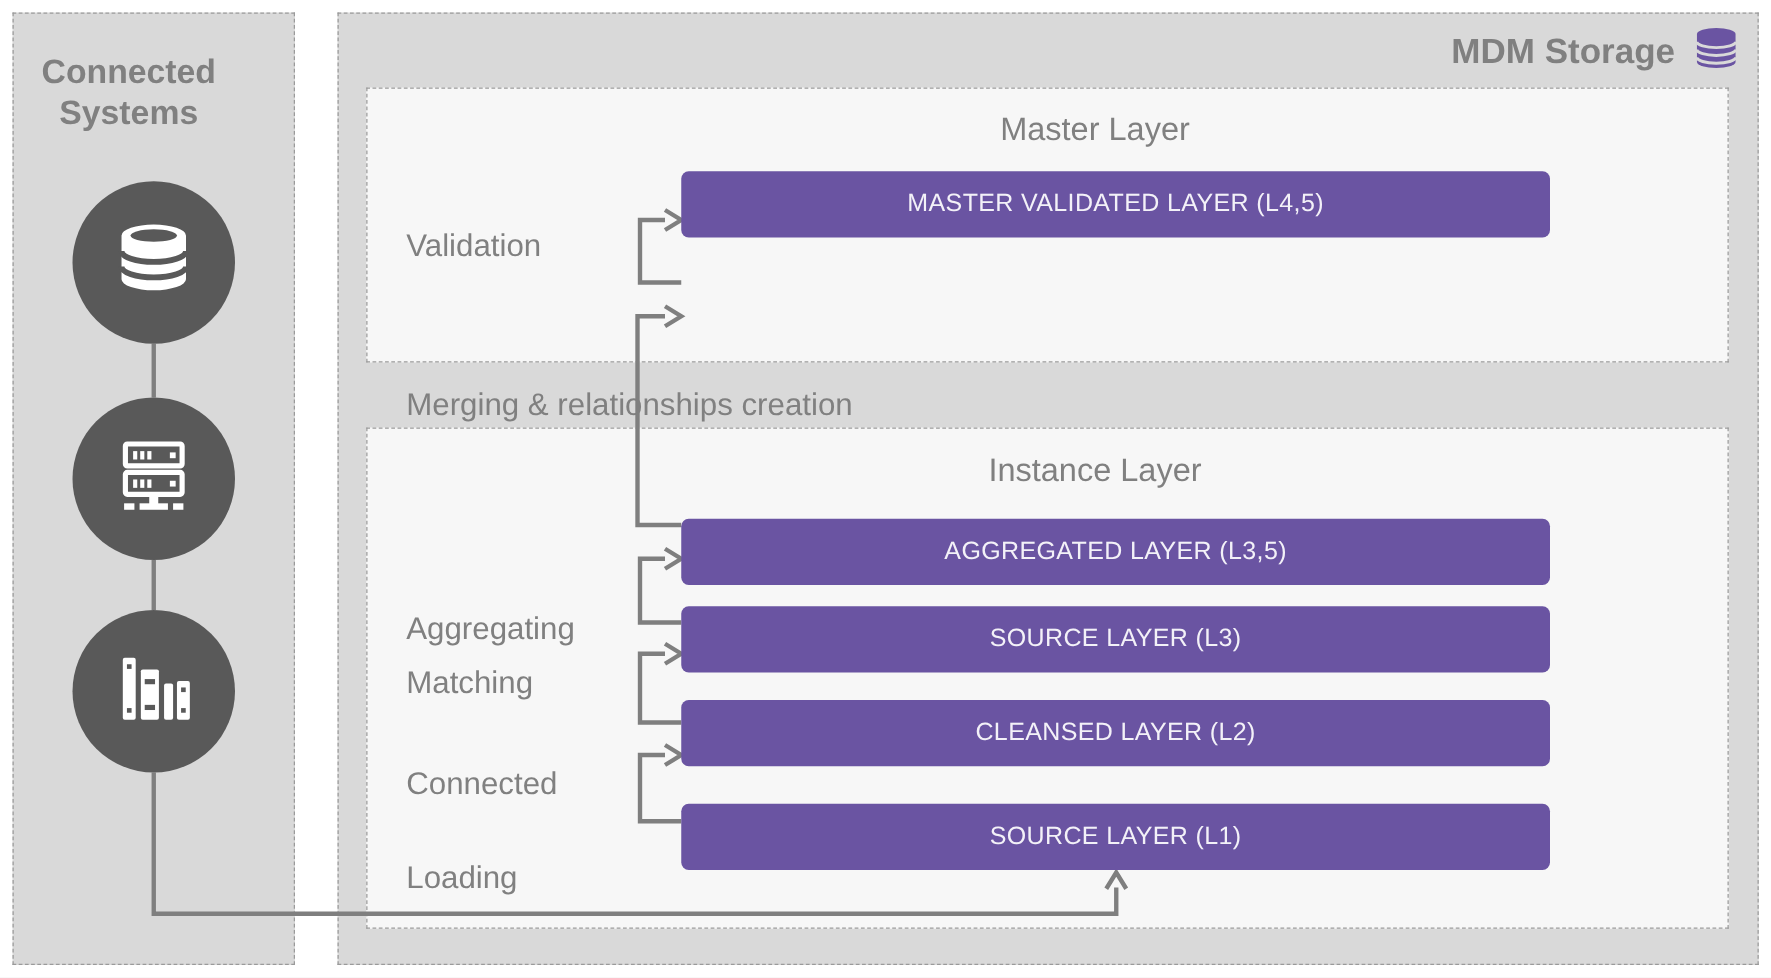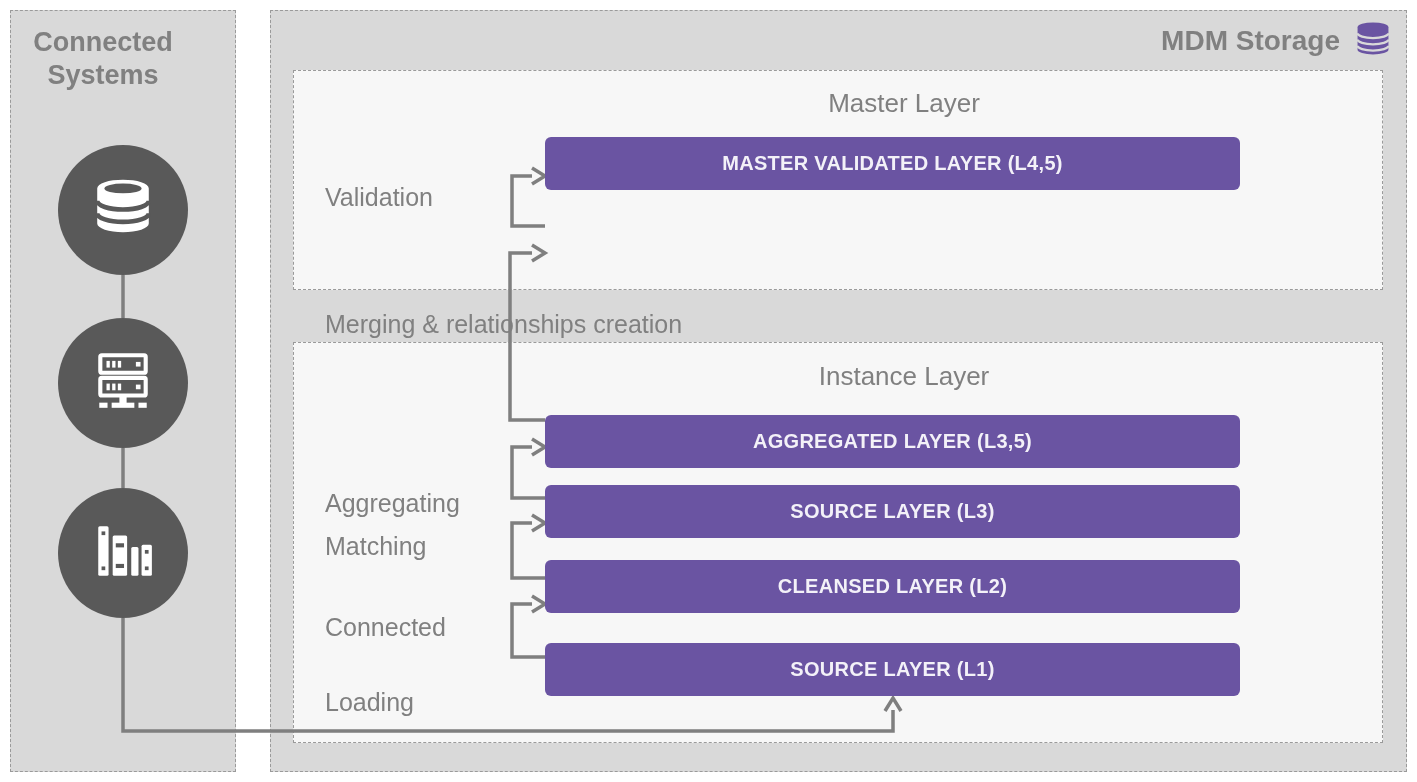--- a/index.html
+++ b/index.html
@@ -13,32 +13,32 @@
   }
   .box{
     position:absolute;background:#f7f7f7;border:1px dashed #9a9a9a;
     box-sizing:border-box;z-index:1;
   }
   .panel-title{
     position:absolute;color:#808080;font-size:27px;font-weight:600;
     text-align:center;line-height:1.22;z-index:2;
   }
   .box-title{
-    position:absolute;left:424px;width:960px;text-align:center;
+    position:absolute;left:396px;width:960px;text-align:center;
     color:#808080;font-size:26px;font-weight:400;z-index:2;
   }
   .process-label{
     position:absolute;left:325px;color:#808080;font-size:25px;
     font-weight:400;z-index:2;white-space:nowrap;
   }
   .bar{
     position:absolute;left:545px;width:695px;height:53px;
     background:#6a54a2;border-radius:6px;color:#f3f1f8;
     display:flex;align-items:center;justify-content:center;
-    font-size:20px;font-weight:700;letter-spacing:0.3px;z-index:5;
+    font-size:20px;font-weight:400;letter-spacing:0.3px;z-index:5;
     white-space:nowrap;
   }
   .circle{
     position:absolute;left:58px;width:130px;height:130px;border-radius:50%;
     background:#595959;display:flex;align-items:center;justify-content:center;
     z-index:4;
   }
   #connectors{position:absolute;left:0;top:0;z-index:3;pointer-events:none;}
   .mdm-header{
     position:absolute;left:1100px;top:18px;width:292px;height:46px;
@@ -46,21 +46,21 @@
   }
   .mdm-header .mdm-title{color:#808080;font-size:28px;font-weight:600;white-space:nowrap;}
 </style>
 </head>
 <body>
 
 <div id="app">
 
   <div class="panel" style="left:10px;top:10px;width:226px;height:762px;"></div>
 
-  <div class="panel-title" style="left:10px;top:26px;width:186px;">Connected Systems</div>
+  <div class="panel-title" style="left:10px;top:41px;width:186px;">Connected Systems</div>
 
   <div class="circle" style="top:145px;">
     <span>
       <svg width="66" height="66" viewBox="0 0 64 64">
         <path d="M7,13 a25,8.5 0 0,1 50,0 V47 a25,8.5 0 0,1 -50,0 z" fill="#ffffff"></path>
         <ellipse cx="32" cy="13" rx="18" ry="4.8" fill="#595959"></ellipse>
         <path d="M7,25 a25,8.5 0 0,0 50,0" stroke="#595959" stroke-width="4.5" fill="none"></path>
         <path d="M7,37 a25,8.5 0 0,0 50,0" stroke="#595959" stroke-width="4.5" fill="none"></path>
       </svg>
     </span>

